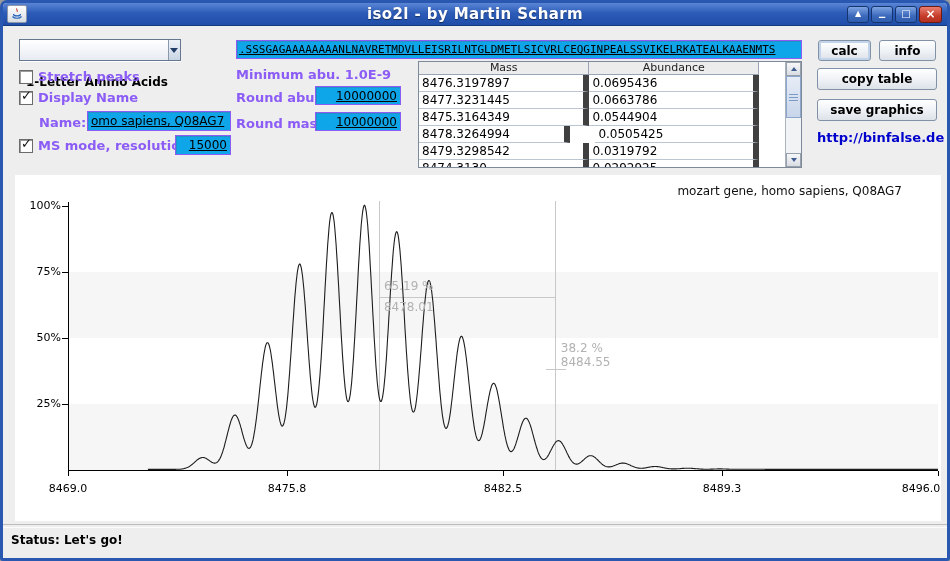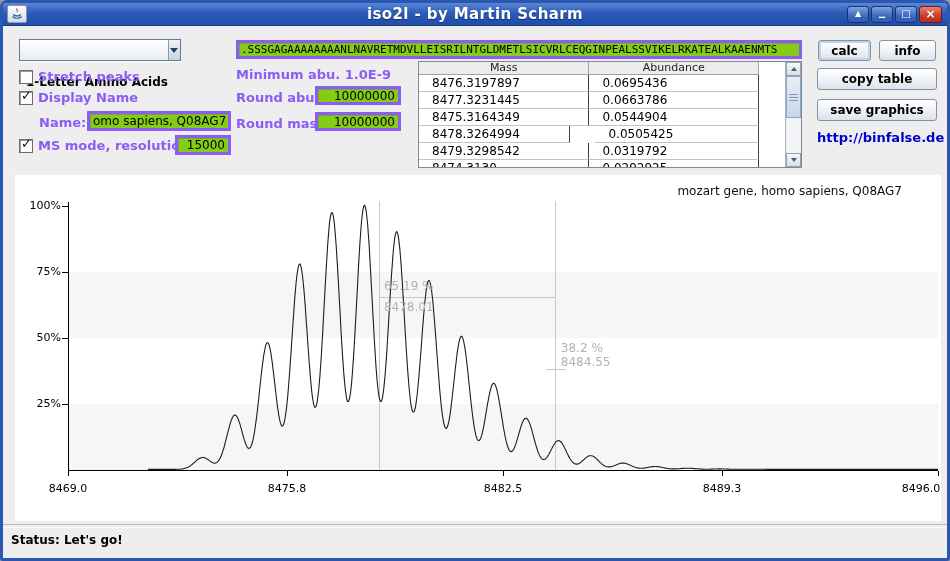--- a/index.html
+++ b/index.html
@@ -16,45 +16,45 @@
   .tb-btns{margin-left:auto;display:flex;gap:2px;margin-right:5px;}
   .tb-btn{width:20px;height:15px;border-radius:3px;border:1px solid #16356f;color:#fff;
           background:linear-gradient(#7ea4e2,#3a68bb 60%,#2f5cae);display:flex;align-items:center;justify-content:center;
           font-size:8px;font-weight:bold;line-height:1;}
   .tb-btn.close{background:linear-gradient(#ea8070,#c63c2b 60%,#b32f1f);border-color:#6f1a10;font-size:12px;width:21px;}
   
   .lbl{font-weight:bold;font-size:13px;color:#8b5cf6;white-space:nowrap;}
   .cb{width:12px;height:12px;background:#fff;border:1px solid #6b6b6b;
       box-shadow:inset 1px 1px 0 #9c9c9c, inset -1px -1px 0 #fdfdfd;}
   .cb .mark{position:relative;left:1px;top:-4px;font-size:13px;font-weight:bold;color:#111;}
-  .field{box-sizing:border-box;background:#84cc16;border:3px solid #8b5cf6;
+  .field{box-sizing:border-box;background:#0ea5e9;border:1px solid #8b5cf6;
          box-shadow:inset 1px 1px 0 rgba(90,100,120,.30);font-family:"DejaVu Sans",sans-serif;
-         font-size:12px;color:#000;padding:0 3px;outline:none;}
+         font-size:12px;color:#000;padding:0 3px;outline:none;text-decoration:underline;}
   .num{text-align:right;}
   .seq{font-family:"DejaVu Sans Mono",monospace;font-size:11px;letter-spacing:0;padding:0 2px;}
   .combo{display:flex;align-items:stretch;box-sizing:border-box;border:1px solid #66788f;
          background:linear-gradient(#ffffff,#e7ebf2);box-shadow:0 1px 0 #fff;}
   .combo-text{flex:1;font-weight:bold;font-size:12px;line-height:20px;padding-left:6px;white-space:nowrap;margin-top:32px;}
   .combo-arrow{width:18px;border-left:1px solid #8a98ac;background:linear-gradient(#eef2f8,#c9d4e4);
                display:flex;align-items:center;justify-content:center;}
   .tri-down{width:0;height:0;border-left:4px solid transparent;border-right:4px solid transparent;border-top:5px solid #223c66;}
   .btn{box-sizing:border-box;border:1px solid #8292a6;border-radius:3px;color:#000;font-weight:bold;font-size:12px;
        background:linear-gradient(#ffffff,#eef1f5 55%,#dde2e9);display:flex;align-items:center;justify-content:center;
        font-family:"DejaVu Sans",sans-serif;text-align:center;}
   .btn.focused{box-shadow:inset 0 0 0 2px #c2d4ea;}
   .link{font-weight:bold;font-size:13px;text-align:center;}
   
   .tblwrap{box-sizing:border-box;border:1px solid #7e8a9a;background:#fff;display:flex;}
   .tbl{flex:1;overflow:hidden;position:relative;}
   .tbl-header{display:flex;height:13px;}
   .th{box-sizing:border-box;background:#ececec;border-right:1px solid #9aa4b4;border-bottom:1px solid #9aa4b4;
       font-size:11px;color:#222;text-align:center;line-height:12px;}
   .tr{display:flex;height:17px;}
-  .td{box-sizing:border-box;border-right:1px solid #404040;border-bottom:1px solid #bcc5d2;
-      font-size:12px;color:#000;padding-left:13px;line-height:16px;overflow:hidden;white-space:nowrap;}
+  .td{box-sizing:border-box;border-right:6px solid #404040;border-bottom:1px solid #bcc5d2;
+      font-size:12px;color:#000;padding-left:3px;line-height:16px;overflow:hidden;white-space:nowrap;}
   .sbar{width:15px;display:flex;flex-direction:column;background:#eef0f3;border-left:1px solid #aab2bf;}
   .sbtn{height:14px;background:linear-gradient(#f6f7f9,#d9dde3);border:1px solid #98a0ac;box-sizing:border-box;
         display:flex;align-items:center;justify-content:center;}
   .sthumb{margin:0;height:42px;background:linear-gradient(#e7edf7,#c8d5ea);border:1px solid #8ca6cc;box-sizing:border-box;
           display:flex;flex-direction:column;justify-content:center;gap:2px;padding:0 2px;}
   .grip{height:1px;background:#7b9cc9;}
   .strack{flex:1;background:#f2f3f5;}
   
   .chart-bg{background:#ffffff;}
   .chart-band{background:#f6f6f6;}

